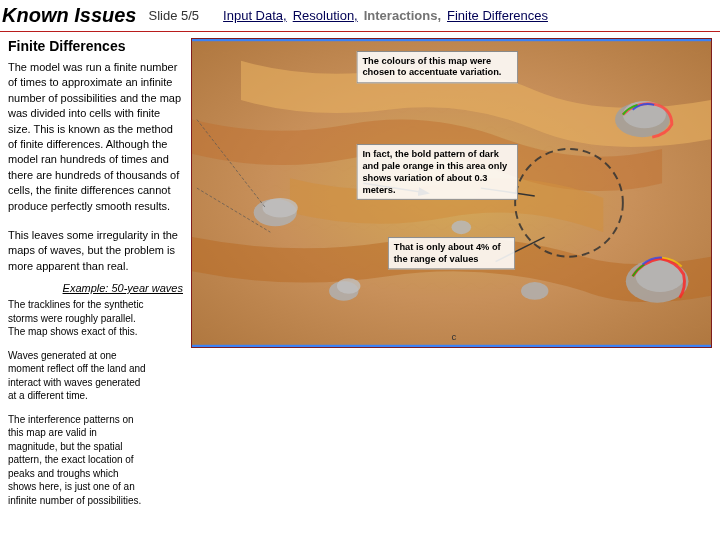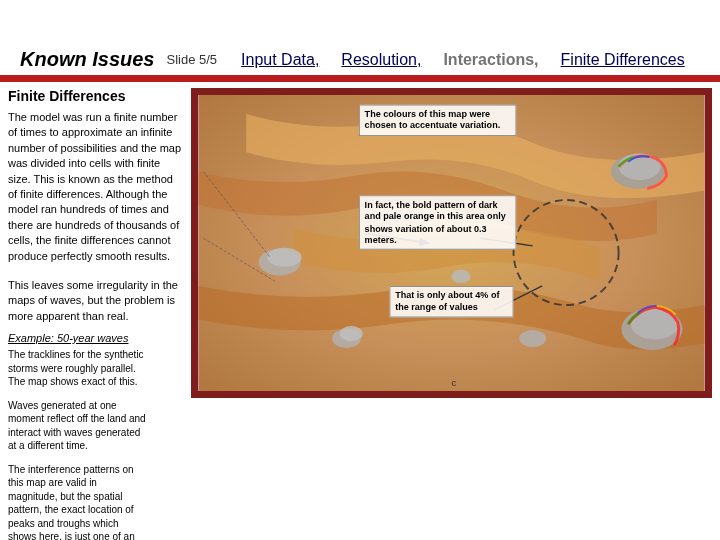--- a/index.html
+++ b/index.html
@@ -8,44 +8,43 @@
       height: 540px;
       font-family: Arial, sans-serif;
       font-size: 12px;
       background: #fff;
       overflow: hidden;
     }
 
     #header {
       display: flex;
       align-items: center;
-      padding: 4px 20px;
-      border-bottom: 7px solid #b91c1c;
+      padding: 4px 2px;
+      border-bottom: 1px solid #b91c1c;
       background: #fff;
-      margin-top: 44px;
     }
 
     #header-title {
       font-size: 20px;
       font-weight: bold;
       font-style: italic;
       color: #000;
       margin-right: 12px;
     }
 
     #slide-label {
       font-size: 13px;
       color: #333;
       margin-right: 24px;
     }
 
     #nav-links {
       display: flex;
-      gap: 22px;
-      font-size: 16px;
+      gap: 6px;
+      font-size: 13px;
     }
 
     .nav-link {
       color: #000055;
       text-decoration: underline;
       cursor: pointer;
     }
 
     .nav-link.active {
       font-weight: bold;
@@ -85,20 +84,21 @@
       font-size: 11px;
       line-height: 1.4;
       margin-bottom: 8px;
     }
 
     #example-label {
       font-size: 11px;
       font-style: italic;
       text-decoration: underline;
       margin-bottom: 4px;
+      text-align: right;
     }
 
     #content-area {
       display: flex;
       gap: 6px;
     }
 
     #sidebar-notes {
       width: 140px;
       flex-shrink: 0;
@@ -107,23 +107,23 @@
     }
 
     .note-block {
       margin-bottom: 10px;
     }
 
     #map-container {
       flex: 1;
       position: relative;
       height: 310px;
-      background: #f0abfc;
+      background: #3b82f6;
       overflow: hidden;
-      border: 7px solid #7f1d1d;
+      border: 1px solid #7f1d1d;
     }
 
     
     #map-svg {
       position: absolute;
       top: 0; left: 0;
       width: 100%;
       height: 100%;
     }
   </style>

